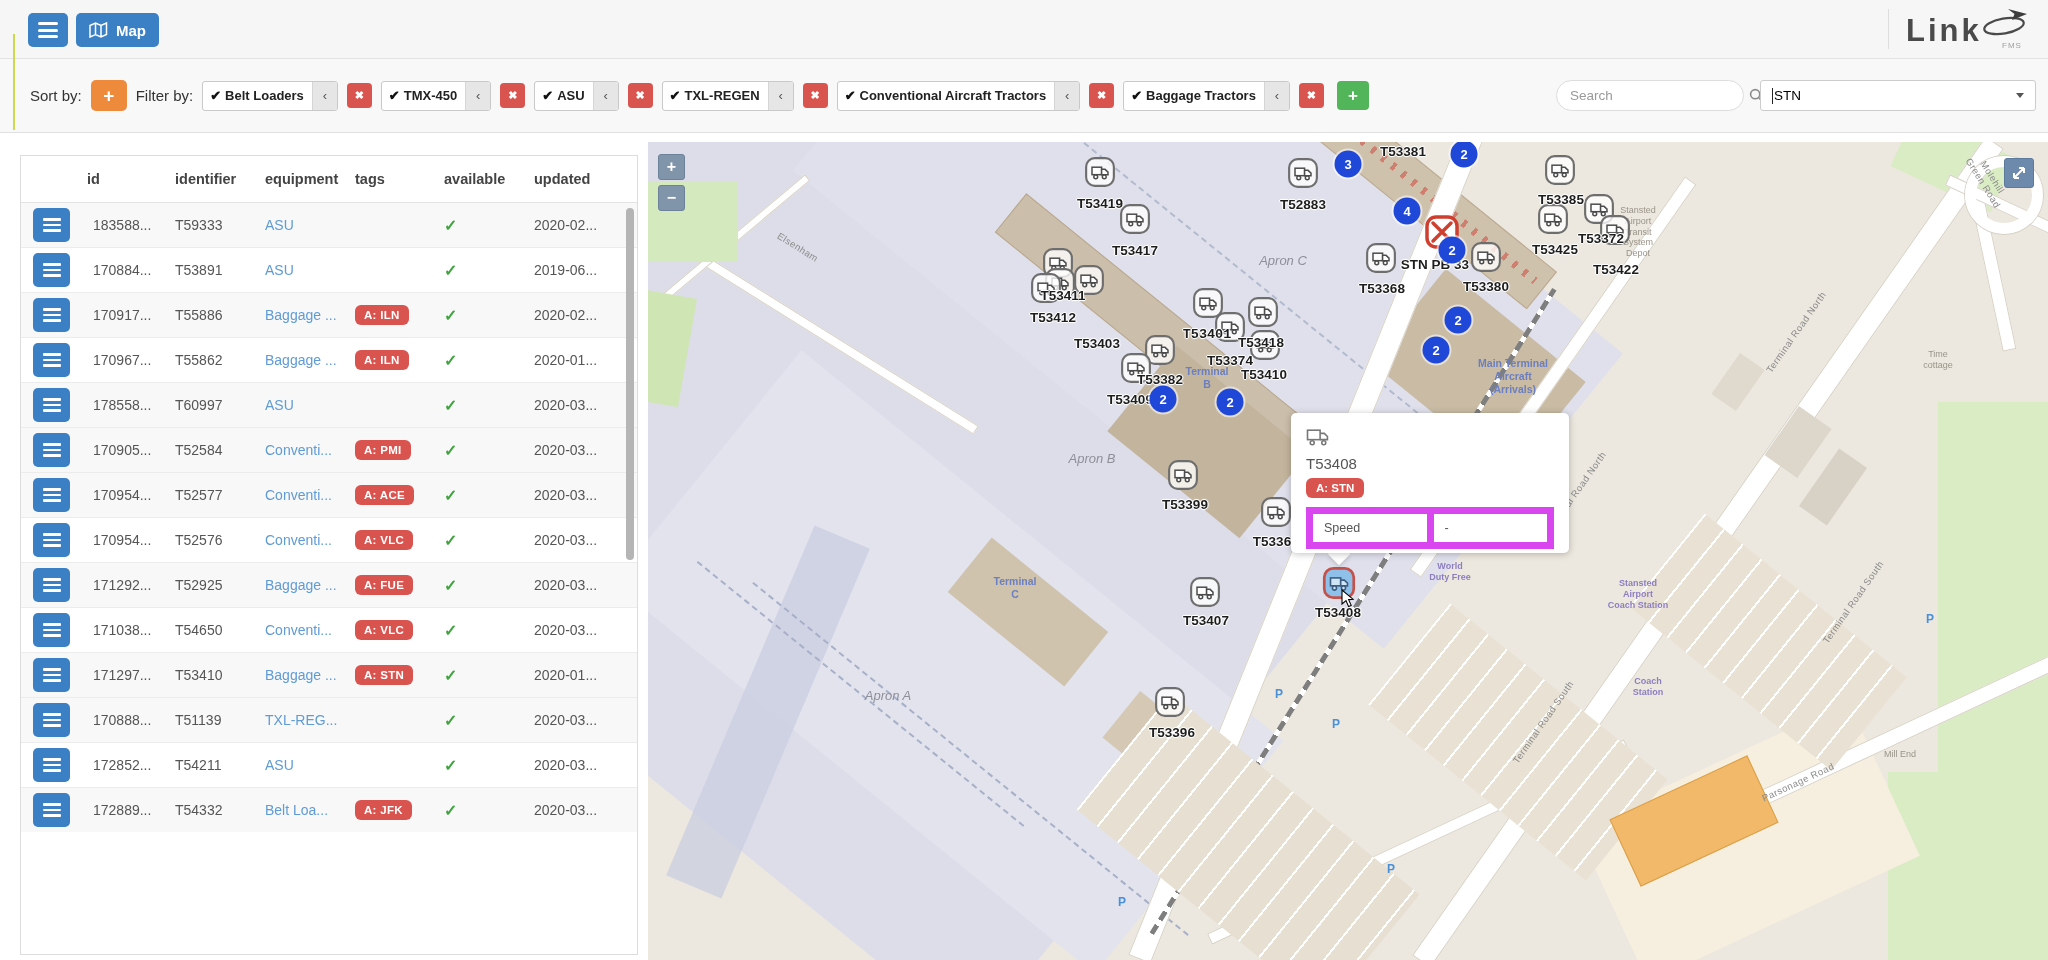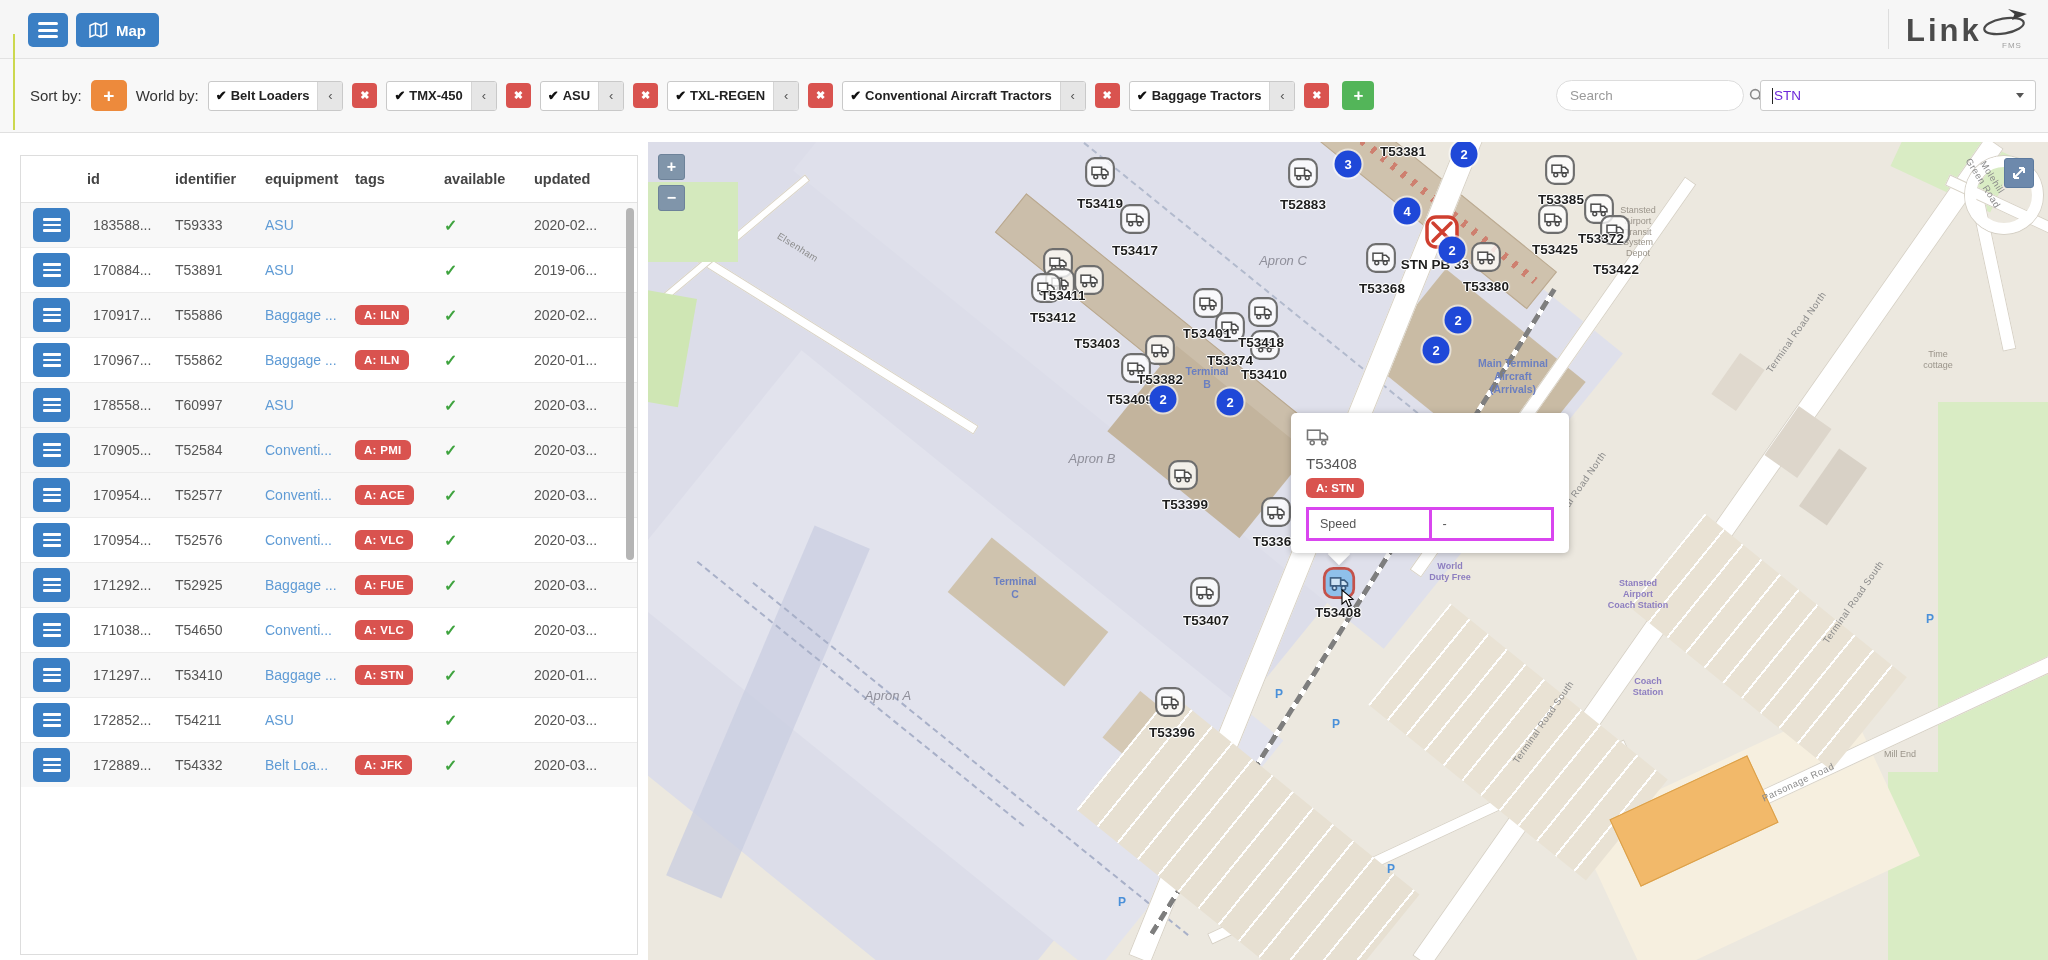--- a/index.html
+++ b/index.html
@@ -29,21 +29,21 @@
   .chip{display:flex;align-items:center;height:28px;background:#fff;border:1px solid #c9c9c9;border-radius:3px;overflow:hidden;cursor:pointer;}
   .chip-check{font-size:13px;color:#111;margin:0 4px 0 7px;font-weight:bold;}
   .chip-label{font-size:13px;color:#222;font-weight:bold;white-space:nowrap;padding-right:8px;}
   .chip-caret{width:24px;height:28px;background:#e6e6e6;color:#555;font-size:13px;display:flex;align-items:center;justify-content:center;border-left:1px solid #d5d5d5;}
   .chip-x{width:25px;height:25px;background:#d9534f;border:none;border-radius:4px;color:#fff;font-size:11px;font-weight:bold;cursor:pointer;padding:0;}
   .search-box{position:absolute;left:1556px;top:21px;width:188px;height:31px;background:#fff;border:1px solid #ddd;border-radius:16px;display:flex;align-items:center;padding:0 11px;box-sizing:border-box;}
   .search-box input{border:none;outline:none;flex:1;font-size:13.5px;color:#555;font-family:inherit;background:transparent;}
   .search-box input::placeholder{color:#9a9a9a;}
   .region-select{position:absolute;left:1760px;top:21px;width:276px;height:31px;background:#fff;border:1px solid #ccc;border-radius:3px;display:flex;align-items:center;padding:0 11px;box-sizing:border-box;cursor:pointer;}
   .cursor-bar{width:1px;height:16px;background:#222;margin-right:1px;}
-  .region-value{font-size:13.5px;color:#6d28d9;flex:1;}
+  .region-value{font-size:13.5px;color:#000000;flex:1;}
   .select-caret{width:0;height:0;border-left:4.5px solid transparent;border-right:4.5px solid transparent;border-top:5.5px solid #555;}
 
   
   .table-card{position:absolute;left:20px;top:155px;width:618px;height:800px;background:#fff;border:1px solid #ddd;overflow:hidden;box-sizing:border-box;}
   table.grid{width:100%;border-collapse:collapse;table-layout:fixed;font-size:14px;color:#555;}
   table.grid th{height:46px;text-align:left;font-size:14.5px;font-weight:bold;color:#444;padding:0 6px;border-bottom:1px solid #e3e3e3;background:#fff;}
   table.grid td{height:44px;padding:0 6px;border-top:1px solid #ececec;white-space:nowrap;overflow:hidden;}
   table.grid tr.odd{background:#f8f8f8;}
   .row-menu-btn{width:37px;height:34px;background:#3b7fc4;border:none;border-radius:5px;cursor:pointer;display:flex;flex-direction:column;align-items:center;justify-content:center;gap:3px;margin-left:6px;}
   .row-menu-btn i{display:block;width:18px;height:2.6px;background:#fff;border-radius:1px;}
@@ -75,21 +75,21 @@
   .selected-mk{position:absolute;transform:translate(-50%,-50%);z-index:40;cursor:pointer;}
   .map-zoom{position:absolute;left:10px;top:12px;z-index:80;display:flex;flex-direction:column;gap:5px;}
   .map-zoom button{width:27px;height:26px;background:#8095aa;border:1px solid #6d8299;border-radius:3px;color:#fff;font-size:16px;font-weight:bold;cursor:pointer;line-height:1;padding:0;}
   .map-expand{position:absolute;right:14px;top:16px;z-index:80;width:30px;height:30px;background:#6d89ac;border:1px solid #5c7a9e;border-radius:3px;cursor:pointer;display:flex;align-items:center;justify-content:center;padding:0;}
   .popup{position:absolute;left:643px;top:271px;width:278px;height:140px;background:#fff;border-radius:5px;
     box-shadow:0 1px 7px rgba(0,0,0,.25);z-index:60;padding:13px 15px;box-sizing:border-box;}
   .popup-pointer{position:absolute;left:683px;top:404px;width:16px;height:16px;background:#fff;transform:rotate(45deg);z-index:59;box-shadow:2px 2px 4px rgba(0,0,0,.12);}
   .popup-title{font-size:15px;color:#555;margin-top:4px;}
   .popup-badge{display:inline-block;background:#d9534f;color:#fff;font-weight:bold;font-size:11.5px;padding:4px 10px;border-radius:6px;margin-top:6px;}
   .popup-table{width:100%;border-collapse:collapse;margin-top:9px;font-size:12.5px;color:#555;}
-  .popup-table td{border:3px solid #d946ef;padding:7px 11px;width:50%;}
+  .popup-table td{border:7px solid #d946ef;padding:7px 11px;width:50%;}
   .cursor-icon{position:absolute;z-index:90;pointer-events:none;}
 </style>
 </head>
 <body>
 
 <svg width="0" height="0" style="position:absolute">
   <defs>
     <symbol id="truck-mk" viewBox="0 0 30 30">
       <rect x="2" y="2" width="26" height="26" rx="8" fill="rgba(255,255,255,.78)" stroke="#6e6e6e" stroke-width="2"></rect>
       <g stroke="#4c4c4c" stroke-width="1.4" fill="#fff">
@@ -125,21 +125,21 @@
     </span>
     <span class="logo-sub">FMS</span>
   </div>
 </header>
 <div class="accent-line"></div>
 
 <div class="filterbar">
   <div class="fb-row">
     <span class="fb-label">Sort by:</span>
     <button class="btn-orange">+</button>
-    <span class="fb-label">World by:</span>
+    <span class="fb-label">Filter by:</span>
     <span id="chip-list" style="display:flex;align-items:center;gap:9px;">
         <span class="chip-group">
           <span class="chip">
             <span class="chip-check">✔</span>
             <span class="chip-label">Belt Loaders</span>
             <span class="chip-caret">‹</span>
           </span>
           <button class="chip-x">✖</button>
         </span>
         <span class="chip-group">
@@ -382,20 +382,35 @@
               <i></i>
             </button>
           </td>
           <td style="padding-left: 12px;">171297...</td>
           <td>T53410</td>
           <td><span class="cell-link">Baggage ...</span></td>
           <td><span class="tag-badge">A: STN</span></td>
           <td><span class="cell-check">✓</span></td>
           <td>2020-01...</td>
         </tr>
+        <tr class="odd">
+          <td>
+            <button class="row-menu-btn">
+              <i></i>
+              <i></i>
+              <i></i>
+            </button>
+          </td>
+          <td style="padding-left: 12px;">170888...</td>
+          <td>T51139</td>
+          <td><span class="cell-link">TXL-REG...</span></td>
+          <td></td>
+          <td><span class="cell-check">✓</span></td>
+          <td>2020-03...</td>
+        </tr>
         <tr>
           <td>
             <button class="row-menu-btn">
               <i></i>
               <i></i>
               <i></i>
             </button>
           </td>
           <td style="padding-left: 12px;">172852...</td>
           <td>T54211</td>

